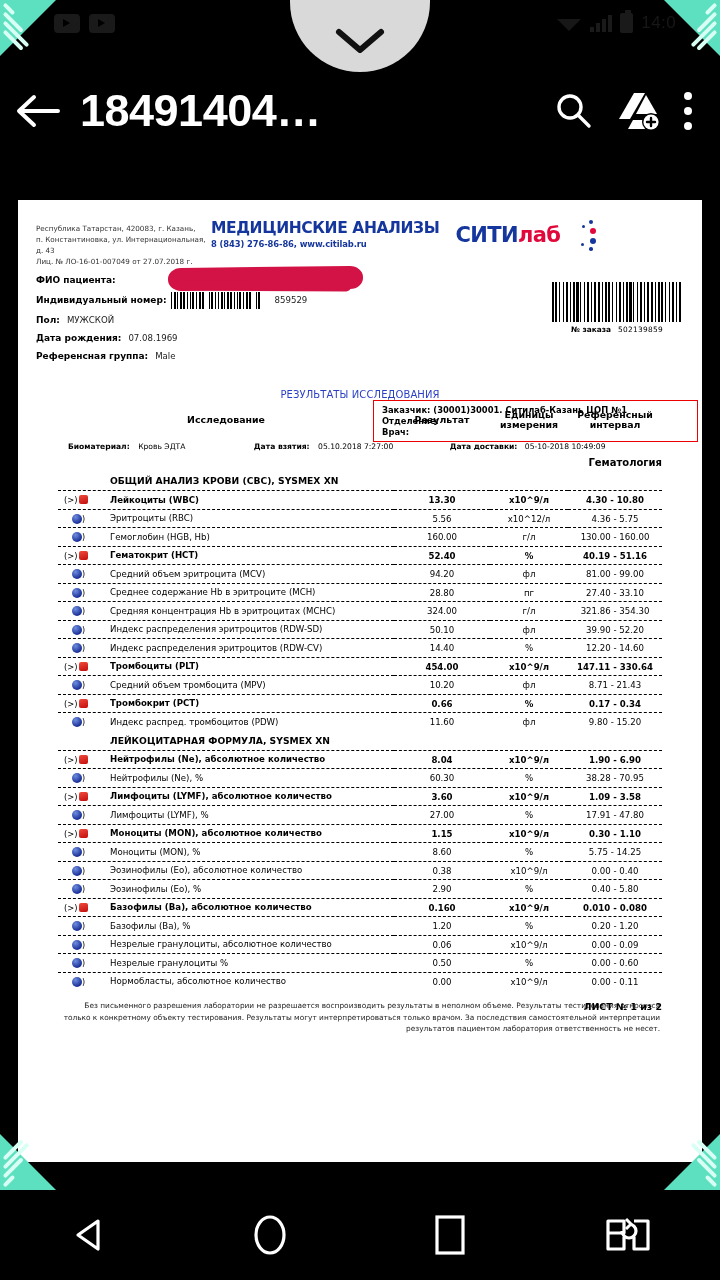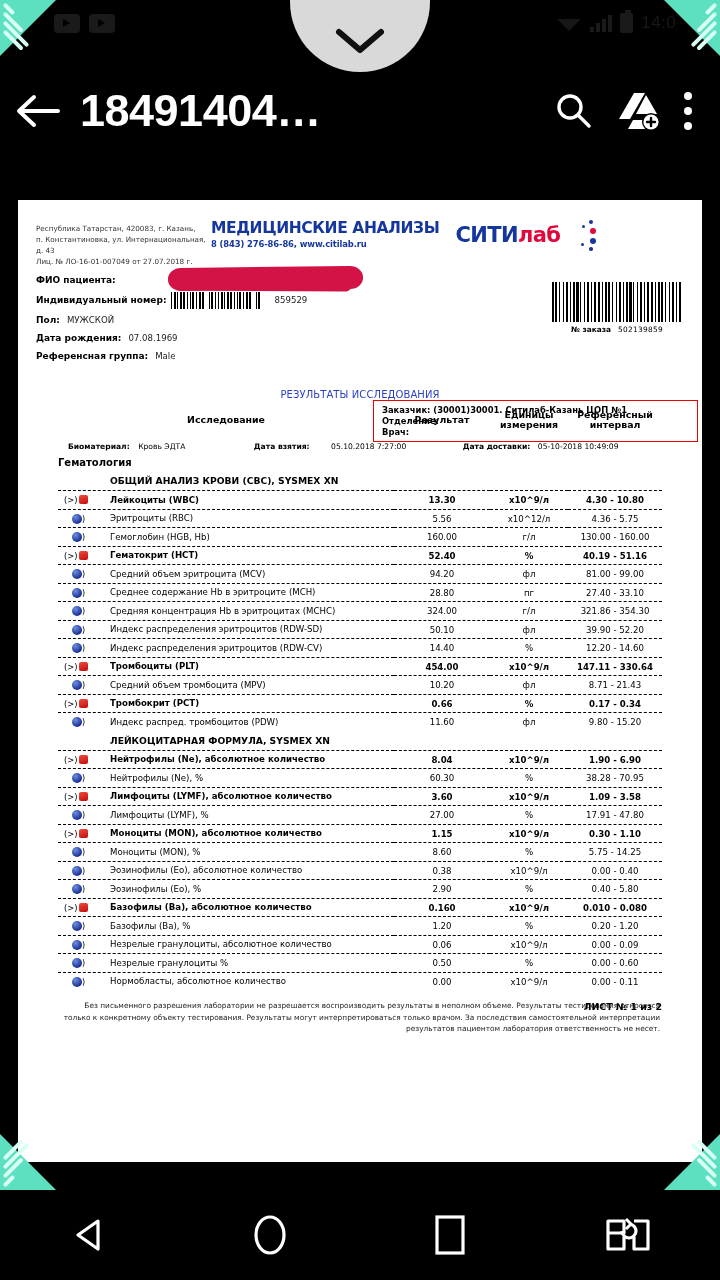--- a/index.html
+++ b/index.html
@@ -118,21 +118,21 @@
   .thead td { border:1.2px solid #2530c7; text-align:center; font-size:9.4px; font-weight:700; padding:5px 2px; line-height:1.15; color:#000; }
   .c-name { width:336px; }
   .c-res  { width:96px; }
   .c-unit { width:78px; }
   .c-ref  { width:94px; }
 
   .bordrow td { border-left:1.2px solid #2530c7; border-right:1.2px solid #2530c7; }
   .meta td { font-size:7.6px; padding:6px 4px 4px 4px; }
   .meta b { font-weight:700; }
   .meta .m1 { padding-left:6px; }
-  .grp { text-align:left; font-weight:700; font-size:10px; padding:2px 0 3px 0; }
+  .grp { text-align:right; font-weight:700; font-size:10px; padding:2px 0 3px 0; }
   .sub { font-weight:700; font-size:9.2px; padding:4px 0 4px 52px; }
 
   tr.item td { font-size:8.6px; padding:3.5px 2px; border-top:1.3px dashed #000; }
   tr.item td.nm { padding-left:6px; }
   tr.item td.val, tr.item td.unit, tr.item td.ref { text-align:center; }
   tr.item.hi td { font-weight:700; }
   tr.item td.nm .flag { display:inline-block; width:46px; vertical-align:middle; text-align:left; font-weight:400; font-size:8.4px; }
   .mk-red { display:inline-block; width:9px; height:9px; background:linear-gradient(160deg,#f04b3c,#c20d0d); border-radius:2px; vertical-align:-1px; margin-left:1px; }
   .mk-blue { display:inline-block; width:10px; height:10px; border-radius:50%;
              background:radial-gradient(circle at 35% 30%,#6e8fe0,#1a2f96 70%); vertical-align:-2px; margin-left:8px; }
@@ -295,21 +295,21 @@
         <td>Исследование</td>
         <td>Результат</td>
         <td>Единицы<br>измерения</td>
         <td>Референсный<br>интервал</td>
       </tr>
       <tr class="bordrow meta">
         <td colspan="4">
           <span class="m1"><b>Биоматериал:</b>
           <span style="margin-left:6px">Кровь ЭДТА</span></span>
           <span style="margin-left:66px"><b>Дата взятия:</b>
-          <span style="margin-left:19px">05.10.2018 7:27:00</span></span>
+          <span style="margin-left:6px">05.10.2018 7:27:00</span></span>
           <span style="margin-left:54px"><b>Дата доставки:</b>
           <span style="margin-left:5px">05-10-2018 10:49:09</span></span>
         </td>
       </tr>
       <tr class="bordrow">
         <td colspan="4" class="grp">Гематология</td>
       </tr>
     </tbody>
     <tbody id="rows-body">
         <tr class="bordrow">

